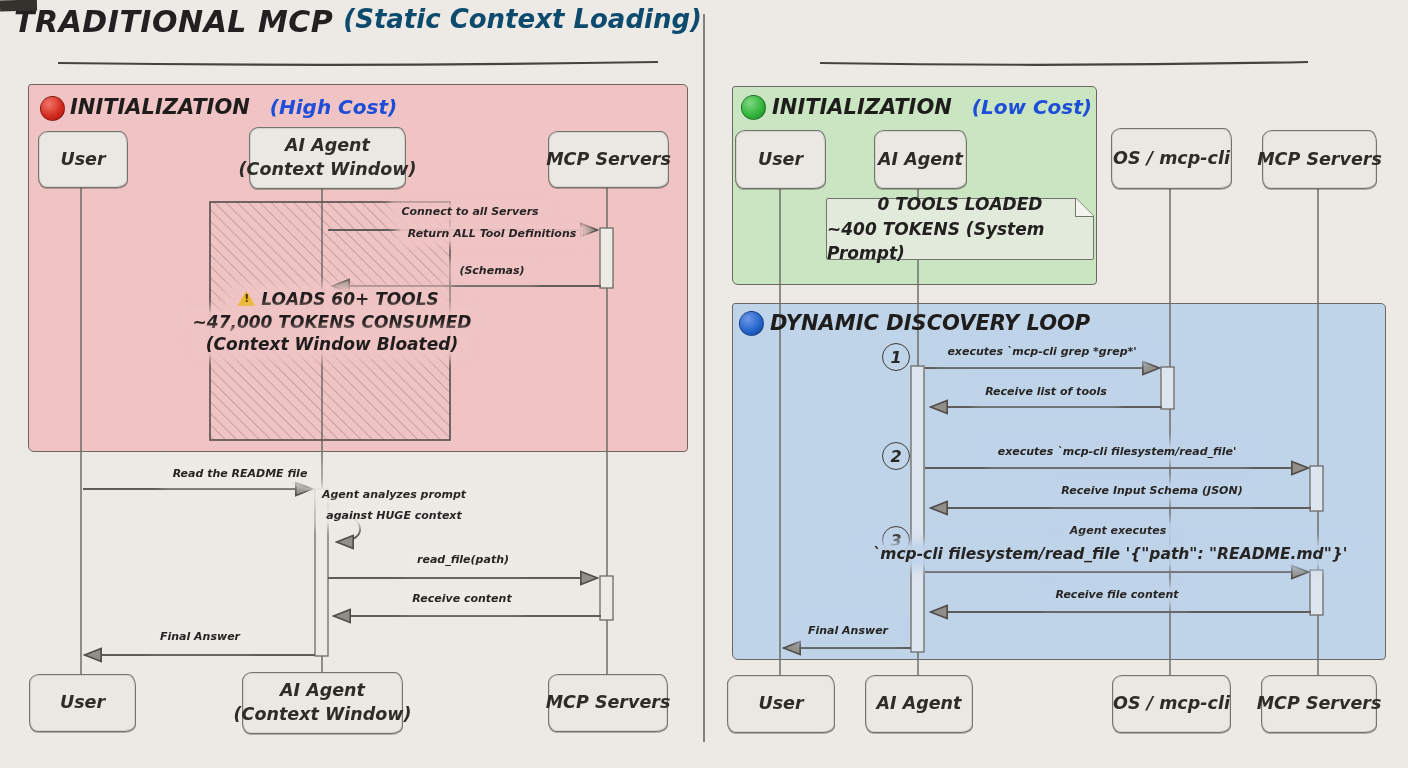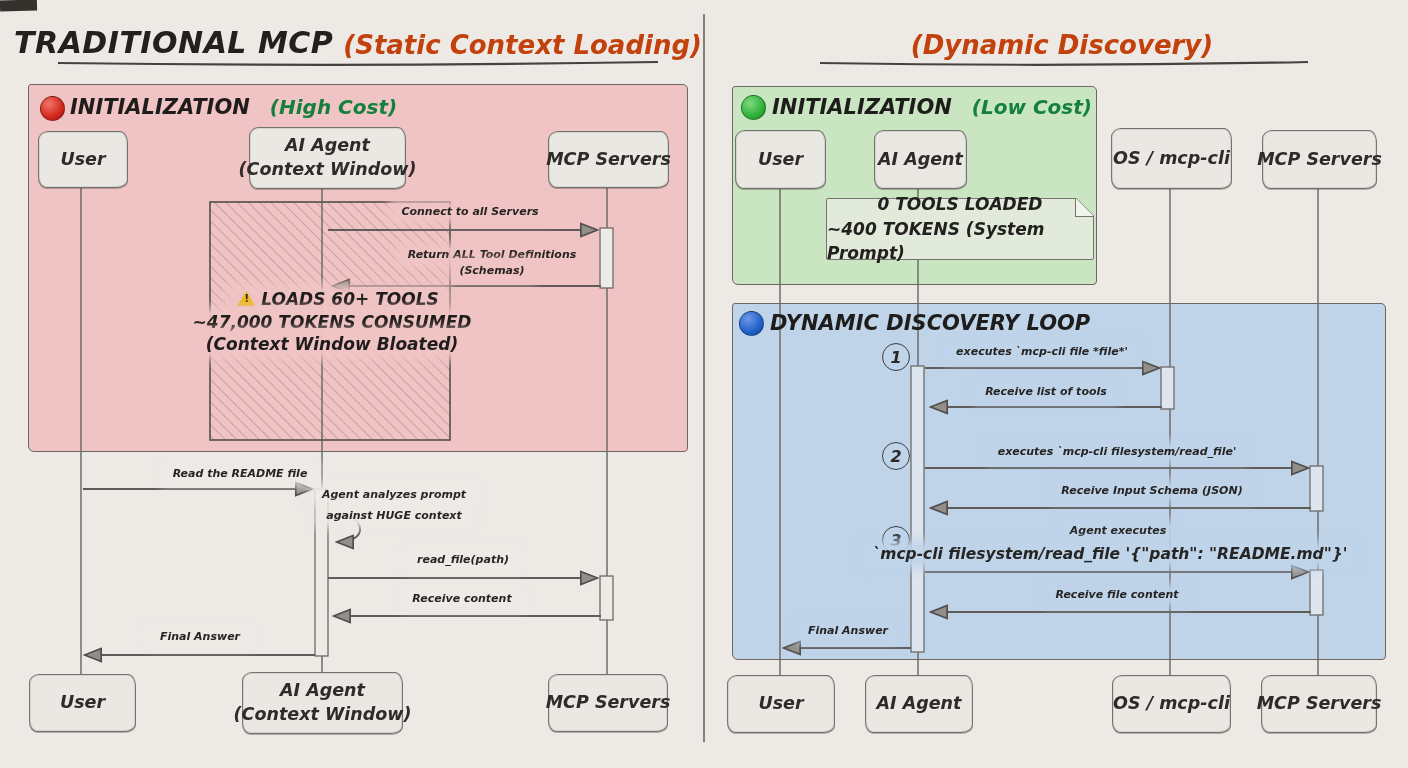--- a/index.html
+++ b/index.html
@@ -2,31 +2,31 @@
 <html><head>
 <meta charset="utf-8">
 <style>
   html,body{margin:0;padding:0;}
   body{
     width:1408px;height:768px;position:relative;overflow:hidden;
     background:#edeae6;
     font-family:"DejaVu Sans",sans-serif;color:#2e2c29;
   }
   
-  .title{position:absolute;top:14px;height:46px;display:flex;align-items:flex-end;justify-content:center;gap:10px;white-space:nowrap;}
+  .title{position:absolute;top:4px;height:46px;display:flex;align-items:flex-start;justify-content:center;gap:10px;white-space:nowrap;}
   .title-main{font-size:30px;font-weight:800;font-style:italic;letter-spacing:.5px;color:#232120;}
-  .title-sub{font-size:26px;font-weight:600;font-style:italic;color:#c2410c;}
+  .title-sub{font-size:26px;font-weight:600;font-style:italic;color:#0c4a6e;}
   
   .region{position:absolute;z-index:1;border:1.6px solid #6d6662;border-radius:3px 5px 4px 6px;}
   .region-pink{background:#f0c4c4;}
   .region-green{background:#c9e5c2;}
   .region-blue{background:#bfd3e9;}
   .region-header{position:absolute;display:flex;align-items:center;gap:20px;white-space:nowrap;z-index:4;}
   .region-header .hdr-main{font-size:21px;font-weight:800;font-style:italic;color:#1f1d1b;}
-  .region-header .hdr-sub{font-size:20px;font-weight:600;font-style:italic;color:#15803d;}
+  .region-header .hdr-sub{font-size:20px;font-weight:600;font-style:italic;color:#1d4ed8;}
   .dot{position:absolute;width:23px;height:23px;border-radius:50%;z-index:4;border:1px solid rgba(0,0,0,.35);}
   .dot-red{background:radial-gradient(circle at 35% 30%,#f2766a,#d2281c 60%,#9c140b);}
   .dot-green{background:radial-gradient(circle at 35% 30%,#7fd97f,#2fb33a 60%,#1d7f24);}
   .dot-blue{background:radial-gradient(circle at 35% 30%,#6f97e8,#2062c9 60%,#12418f);}
   
   .actor{
     position:absolute;z-index:5;display:flex;flex-direction:column;align-items:center;justify-content:center;
     background:#eae8e2;border:1.7px solid #75736f;
     border-radius:10px 8px 12px 8px / 9px 12px 8px 11px;
     box-shadow:0 1px 0 rgba(60,55,50,.35), inset 0 0 0 1px rgba(120,115,110,.18);
@@ -75,21 +75,20 @@
 </head>
 <body>
 
 <div class="corner-mark"></div>
 
 <div class="title" style="left:28px;width:660px;">
   <span class="title-main">TRADITIONAL MCP</span>
   <span class="title-sub">(Static Context Loading)</span>
 </div>
 <div class="title" style="left:734px;width:656px;">
-  <span class="title-sub">(Dynamic Discovery)</span>
 </div>
 
 <div class="region region-pink" style="left:28px;top:84px;width:658px;height:366px;"></div>
 <div class="region region-green" style="left:732px;top:86px;width:363px;height:197px;"></div>
 <div class="region region-blue" style="left:732px;top:303px;width:652px;height:355px;"></div>
 
 <div class="dot dot-red" style="left:40px;top:96px;"></div>
 <div class="region-header" style="left:70px;top:95px;">
   <span class="hdr-main">INITIALIZATION</span>
   <span class="hdr-sub">(High Cost)</span>
@@ -208,40 +207,40 @@
     <span>MCP Servers</span>
   </div>
 
 <div class="note" style="left:810px;top:198px;width:266px;height:60px;margin-left:16px;">
   <span>0 TOOLS LOADED</span>
   <span>~400 TOKENS (System Prompt)</span>
   <span class="note-fold"></span>
 </div>
 
 <div class="lbl halo-pink" style="left:470px;top:205px;">Connect to all Servers</div>
-<div class="lbl halo-pink" style="left:492px;top:248px;">Return ALL Tool Definitions</div>
+<div class="lbl halo-pink" style="left:492px;top:227px;">Return ALL Tool Definitions</div>
 <div class="lbl halo-pink" style="left:492px;top:264px;">(Schemas)</div>
 
 <div class="lbl halo-pink warn-line" style="left:338px;top:289px;">
   <span class="warning-icon"></span><span>LOADS 60+ TOOLS</span>
 </div>
 <div class="lbl halo-pink warn-line" style="left:332px;top:312px;">~47,000 TOKENS CONSUMED</div>
 <div class="lbl halo-pink warn-line" style="left:332px;top:334px;">(Context Window Bloated)</div>
 
 <div class="lbl halo-bg" style="left:200px;top:467px;margin-left:40px;">Read the README file</div>
 <div class="lbl halo-bg" style="left:394px;top:488px;">Agent analyzes prompt</div>
 <div class="lbl halo-bg" style="left:394px;top:509px;">against HUGE context</div>
 <div class="lbl halo-bg" style="left:463px;top:553px;">read_file(path)</div>
 <div class="lbl halo-bg" style="left:462px;top:592px;">Receive content</div>
 <div class="lbl halo-bg" style="left:200px;top:630px;">Final Answer</div>
 
 <div class="stepnum" style="left:882px;top:343px;">1</div>
 <div class="stepnum" style="left:882px;top:442px;">2</div>
 <div class="stepnum" style="left:882px;top:526px;">3</div>
 
-<div class="lbl halo-blue" style="left:1042px;top:345px;">executes `mcp-cli file *file*'</div>
+<div class="lbl halo-blue" style="left:1042px;top:345px;">executes `mcp-cli grep *grep*'</div>
 <div class="lbl halo-blue" style="left:1046px;top:385px;">Receive list of tools</div>
 <div class="lbl halo-blue" style="left:1117px;top:445px;">executes `mcp-cli filesystem/read_file'</div>
 <div class="lbl halo-blue" style="left:1152px;top:484px;text-align:center;">Receive Input Schema (JSON)</div>
 <div class="lbl halo-blue" style="left:1118px;top:524px;">Agent executes</div>
 <div class="lbl halo-blue small-code" style="left:1110px;top:545px;">`mcp-cli filesystem/read_file '{"path": "README.md"}'</div>
 <div class="lbl halo-blue" style="left:1117px;top:588px;">Receive file content</div>
 <div class="lbl halo-blue" style="left:848px;top:624px;">Final Answer</div>
 
 </body></html>

